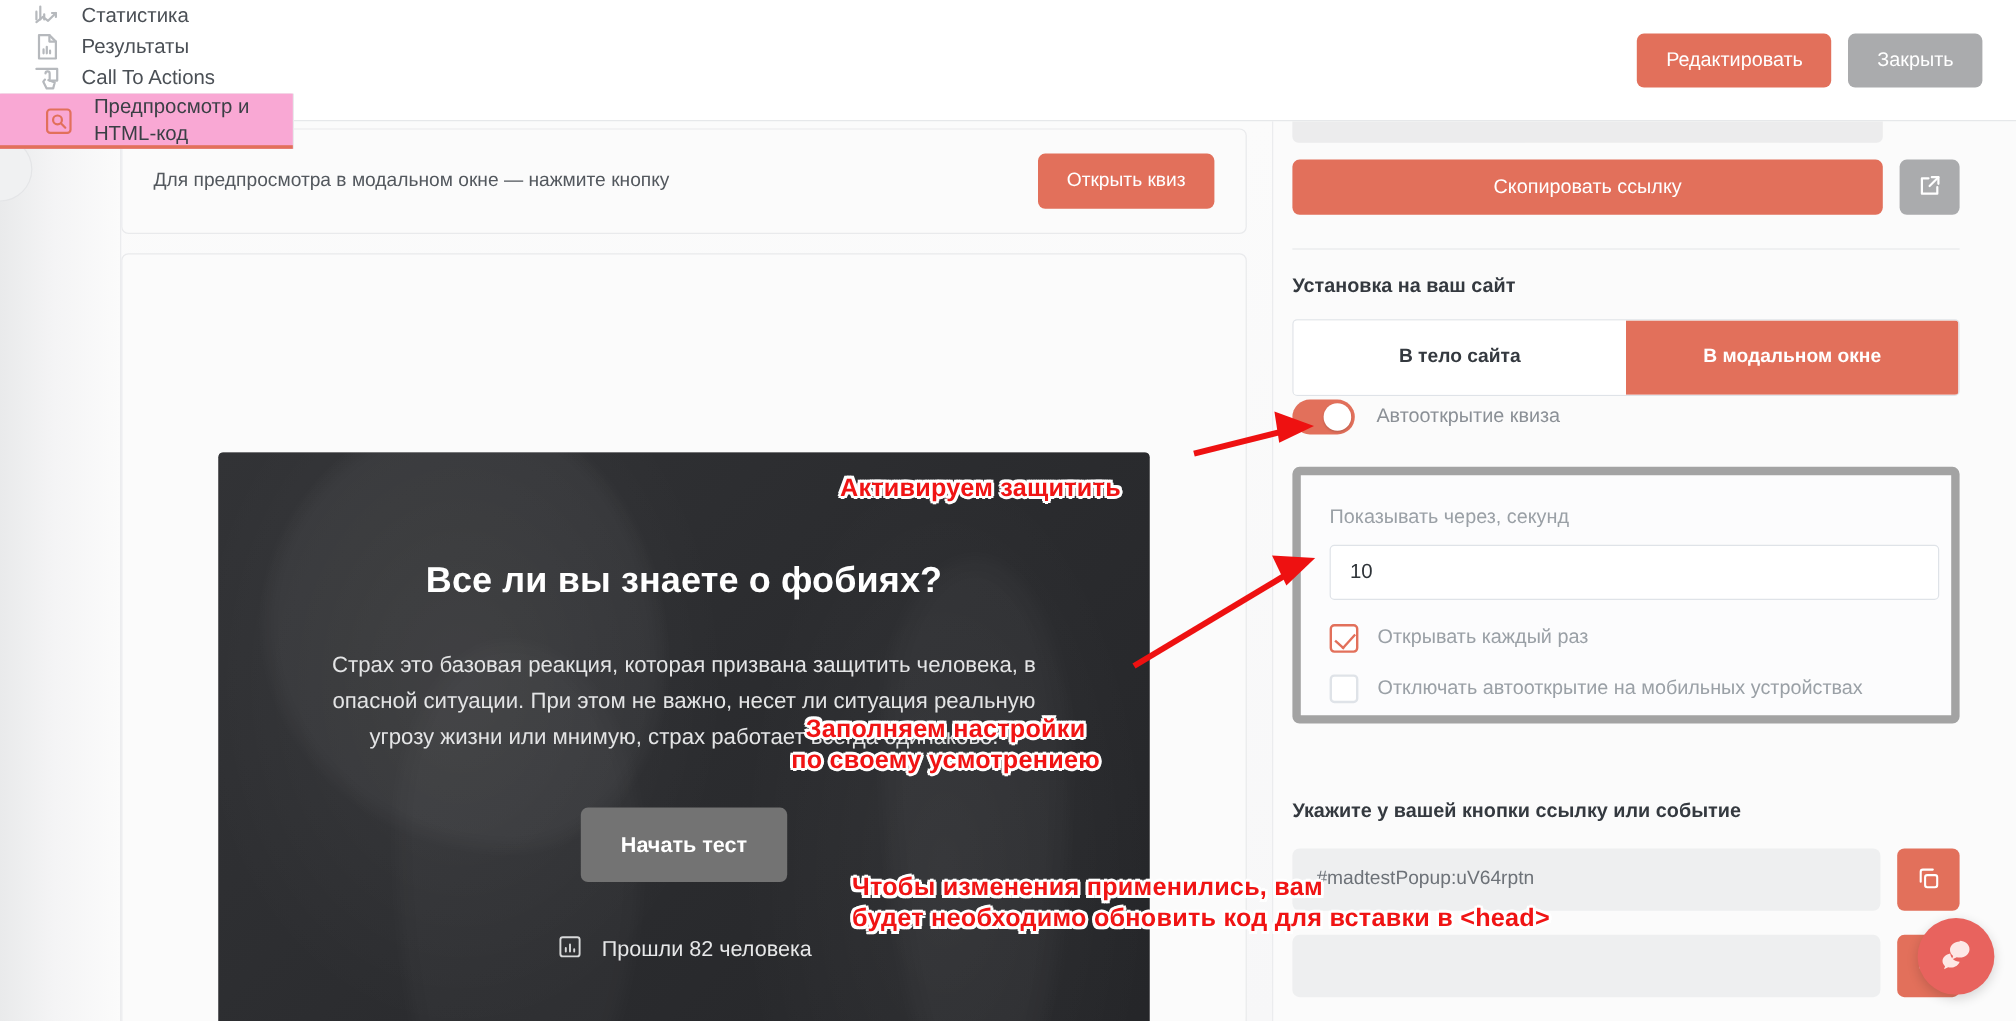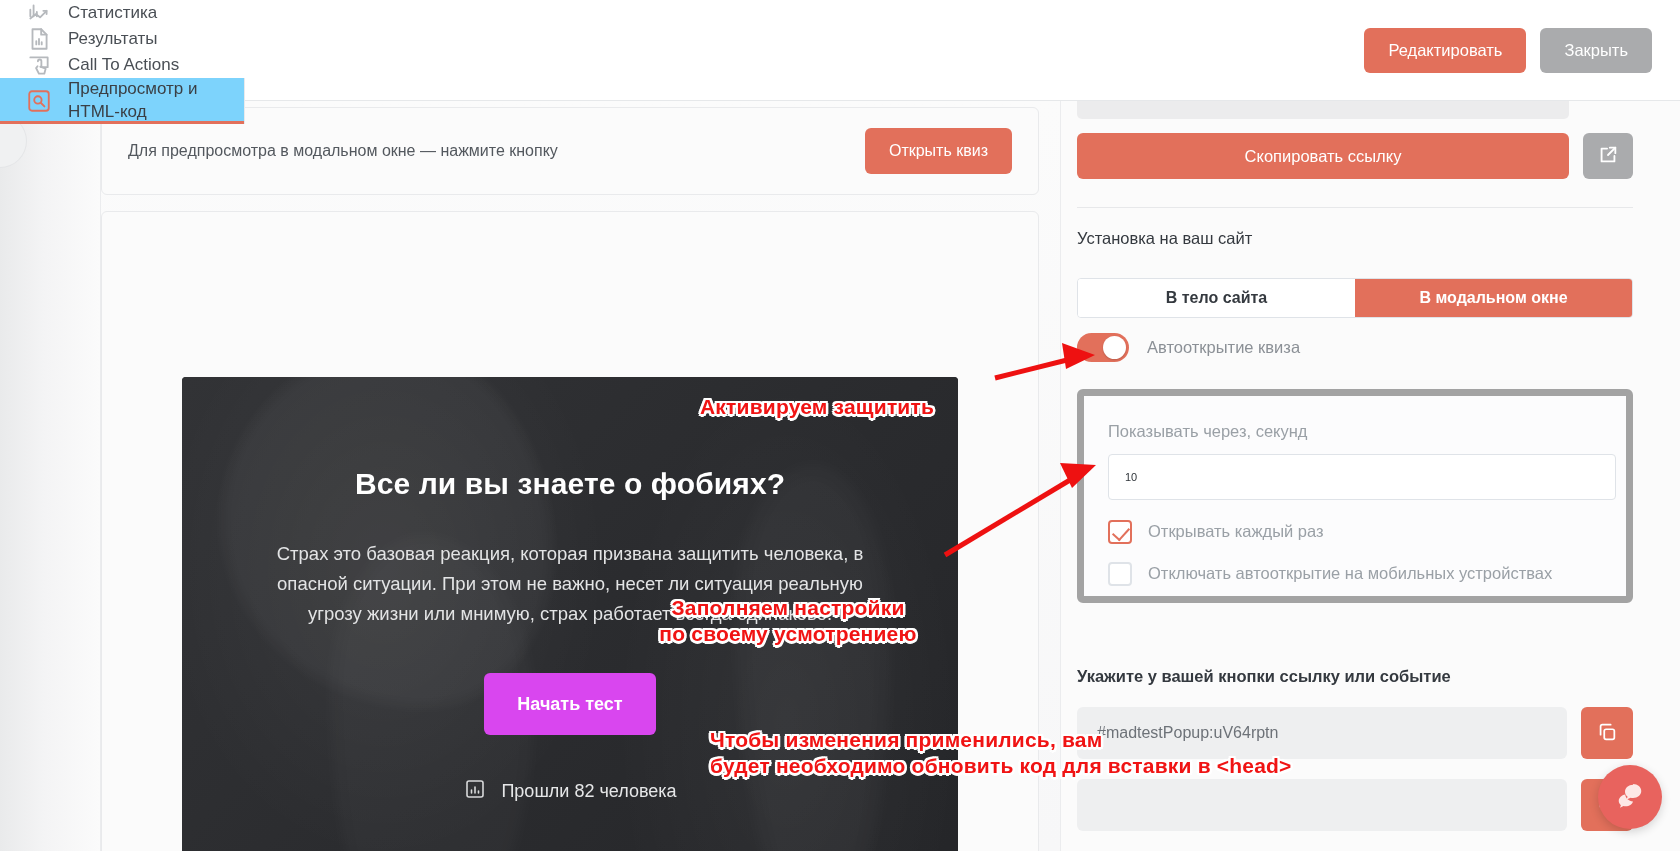--- a/index.html
+++ b/index.html
@@ -29,22 +29,23 @@
     position: relative;
     background: transparent;
   }
   .tab .tab-label {
     font-size: 17px; color: #4a4f55; line-height: 1.35;
     white-space: pre-line;
   }
   .tab .tab-ico { width: 26px; height: 26px; display: block; flex: 0 0 26px; color: #b6b9bd; }
   .tab .tab-ico svg { width: 26px; height: 26px; display: block; }
   .tab.is-active {
-    background: #7dd3fc;
+    background: #f9a8d4;
     box-shadow: -1px 0 0 #e9eaec, 1px 0 0 #e9eaec;
+    justify-content: center;
   }
   .tab.is-active .tab-ico { color: #e2705b; }
   .tab.is-active .tab-label { color: #3a3f45; }
   .tab.is-active::after {
     content: ""; position: absolute; left: 0; right: 0; bottom: 0; height: 3px; background: #e2705b;
   }
   .tab-stat { width: 266px; }
   .tab-res  { width: 265px; }
   .tab-cta  { width: 242px; }
   .tab-prev { width: 244px; }
@@ -129,21 +130,21 @@
   }
   .quiz-inner { position: absolute; inset: 0; text-align: center; color: #fff; }
   .quiz-title {
     margin-top: 90px; font-size: 30px; font-weight: 700; letter-spacing: .1px; color: #fff;
   }
   .quiz-sub {
     margin: 38px auto 0; width: 620px; font-size: 18.5px; line-height: 1.62; color: #e3e4e5; font-weight: 400;
   }
   .quiz-cta {
     margin: 44px auto 0; width: 172px; height: 62px; line-height: 62px;
-    background: #d946ef; border-radius: 6px; color: #fff; font-size: 18px; font-weight: 700;
+    background: #737373; border-radius: 6px; color: #fff; font-size: 18px; font-weight: 700;
     cursor: pointer;
   }
   .quiz-count {
     margin-top: 42px; display: flex; align-items: center; justify-content: center; gap: 14px;
     font-size: 18px; color: #e6e7e8;
   }
   .quiz-count svg { width: 24px; height: 24px; color: #d8d9da; }
   .quiz-bonus-title { margin-top: 44px; font-size: 18px; color: #f0f0f1; }
 
   
@@ -167,25 +168,25 @@
   .btn-ext {
     width: 50px; height: 46px; background: #aaabad; border: 0; border-radius: 6px;
     display: flex; align-items: center; justify-content: center; cursor: pointer; color: #fff;
   }
   .btn-ext svg { width: 22px; height: 22px; }
 
   .divider { position: absolute; left: 16px; top: 106px; width: 556px; height: 1px; background: #e7e8ea; }
 
   .rp-heading {
     position: absolute; left: 16px; top: 128px;
-    font-size: 16.5px; font-weight: 400; color: #34393f;
+    font-size: 16.5px; font-weight: 700; color: #34393f;
   }
 
   .seg {
-    position: absolute; left: 16px; top: 177px; width: 556px; height: 40px;
+    position: absolute; left: 16px; top: 165px; width: 556px; height: 64px;
     display: flex; border: 1px solid #dfe3e8; border-radius: 4px; overflow: hidden;
     background: #fff;
     justify-content: center;
   }
   .seg-item {
     flex: 1; display: flex; align-items: center; justify-content: center;
     font-size: 16px; font-weight: 700; cursor: pointer; color: #34393f; background: #fff;
   }
   .seg-item.is-on { background: #e2705b; color: #fff; }
 
@@ -202,21 +203,21 @@
   .toggle-label { font-size: 16.5px; color: #8b9096; }
 
   .settings-card {
     position: absolute; left: 16px; top: 288px; width: 556px; height: 214px;
     background: #fcfcfd; border: 7px solid #a3a3a3; border-radius: 6px;
   }
   .sc-label { position: absolute; left: 24px; top: 26px; font-size: 16.5px; color: #9aa0a6; }
   .sc-input {
     position: absolute; left: 24px; top: 58px; width: 508px; height: 46px;
     border: 1px solid #dfe3e8; border-radius: 4px; background: #fff;
-    font-size: 11px; color: #2f3439; padding: 0 16px;
+    font-size: 17px; color: #2f3439; padding: 0 16px;
     font-family: "Liberation Sans", sans-serif;
   }
   .cb-row { position: absolute; left: 24px; display: flex; gap: 16px; align-items: flex-start; cursor: pointer; }
   .cb-row.r1 { top: 124px; }
   .cb-row.r2 { top: 166px; width: 500px; }
   .cb-box {
     width: 24px; height: 24px; border-radius: 4px; border: 2px solid #dfe3e8; background: #fff;
     flex: 0 0 24px; position: relative;
   }
   .cb-box.is-on { border-color: #e2705b; }

